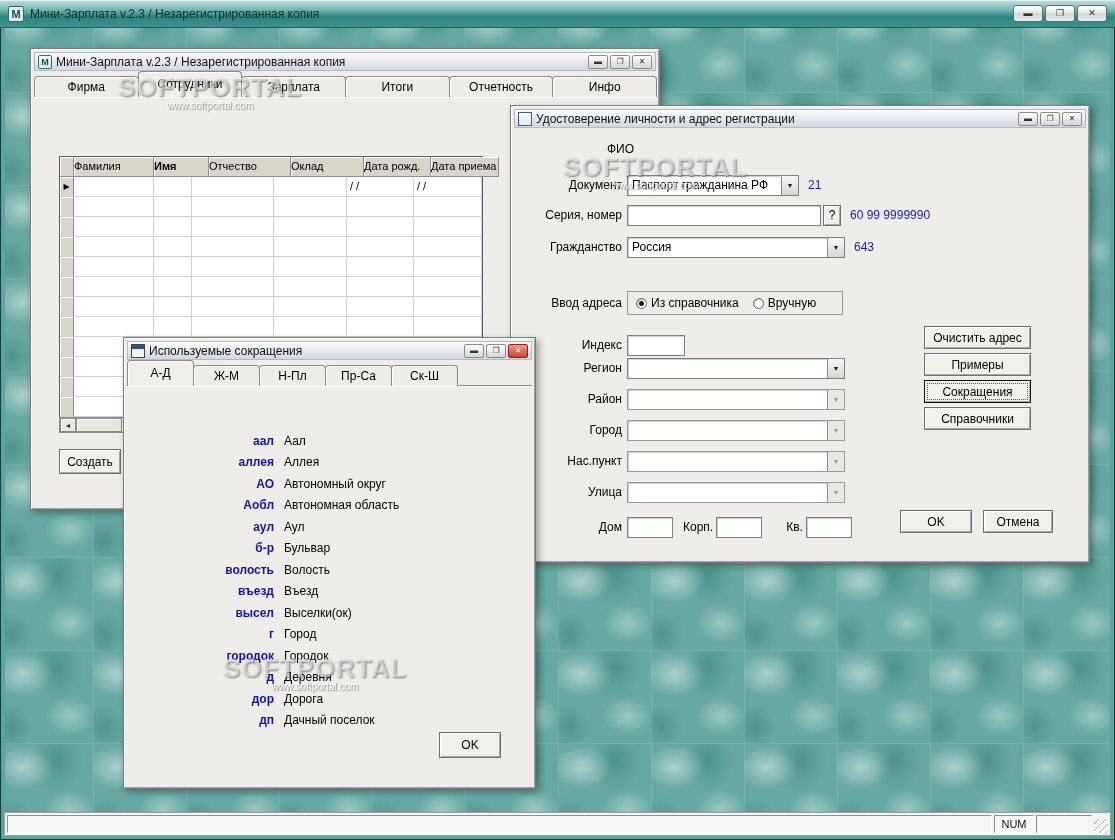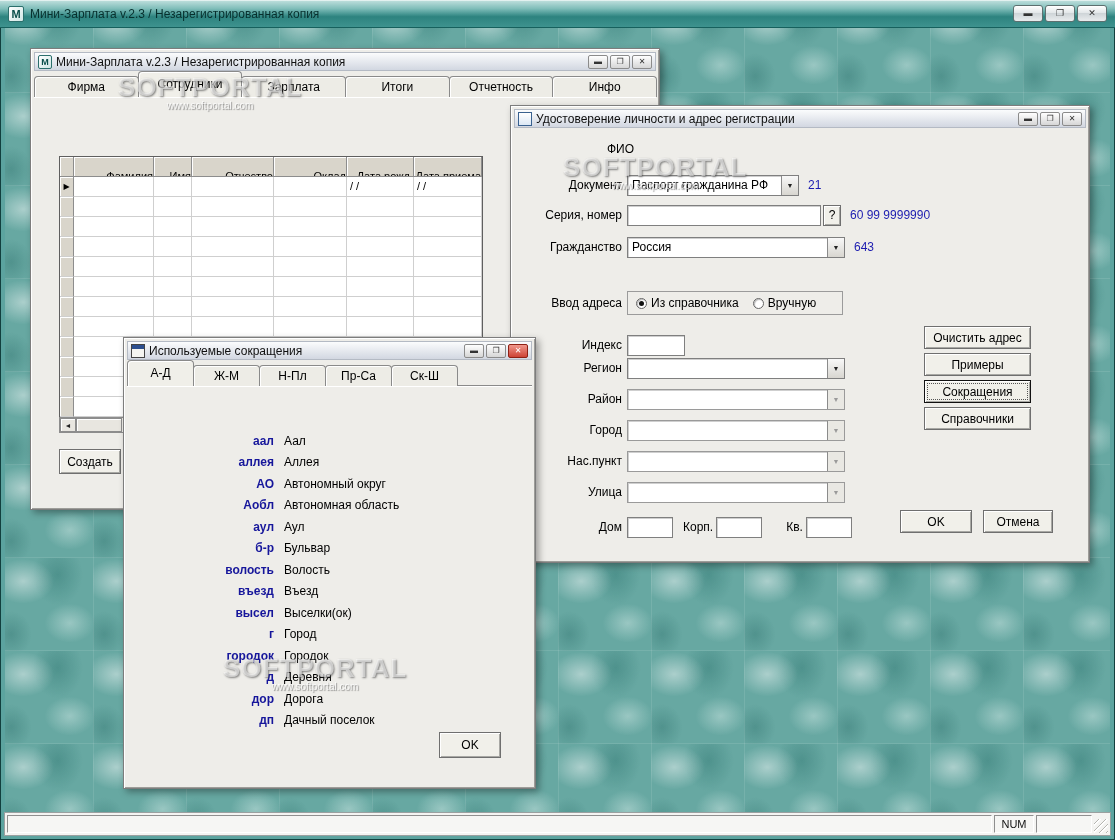--- a/index.html
+++ b/index.html
@@ -95,21 +95,21 @@
   .tabpage {
     position:absolute; left:0; right:0; top:25px; bottom:0;
     background:#eeede9; border-top:1px solid #8a8a8a; box-shadow: inset 0 1px 0 #fff;
   }
 
   
   .grid { position:absolute; left:25px; top:59px; width:424px; border:1px solid #5f5f5f; background:#fff; }
   .grow { display:flex; }
   .th, .td { height:20px; font-size:11px; overflow:hidden; white-space:nowrap; flex:0 0 auto; }
   .th { background:#d9d5cb; border-right:1px solid #8d8d8d; border-bottom:1px solid #8d8d8d;
-        box-shadow: inset 1px 1px 0 #fff; text-align:right; padding-top:13px; }
+        box-shadow: inset 1px 1px 0 #fff; text-align:left; padding-top:3px; }
   .td { background:#fff; border-right:1px solid #cfcfcf; border-bottom:1px solid #cfcfcf; padding:3px 3px 0; }
   .td.sel { background:#d9d5cb; border-right:1px solid #8d8d8d; box-shadow: inset 1px 1px 0 #fff; padding:0; }
   .td.sel.marker { font-size:8px; text-align:center; padding-top:5px; }
 
   .hscroll { position:absolute; left:25px; top:320px; width:424px; height:16px;
              background:#efede8; border:1px solid #8d8d8d; display:flex; }
   .sb-btn { width:16px; height:100%; background:#e8e6e0; border:1px solid #8d8d8d;
             box-shadow: inset 1px 1px 0 #fff; display:flex; align-items:center; justify-content:center;
             font-size:7px; color:#222; }
   .sb-thumb { width:46px; height:100%; background:#e8e6e0; border:1px solid #8d8d8d; box-shadow: inset 1px 1px 0 #fff; }
@@ -198,21 +198,21 @@
           <div class="tab">Зарплата</div>
           <div class="tab">Итоги</div>
           <div class="tab">Отчетность</div>
           <div class="tab">Инфо</div>
         </div>
       <div class="tabpage">
         <div class="grid">
             <div class="grow">
               <div class="th" style="width: 14px;"></div>
               <div class="th" style="width: 80px;">Фамилия</div>
-              <div class="th" style="width: 38px;">Имя</div>
+              <div class="th" style="width: 55px; font-weight: bold;">Имя</div>
               <div class="th" style="width: 82px;">Отчество</div>
               <div class="th" style="width: 73px;">Оклад</div>
               <div class="th" style="width: 67px;">Дата рожд.</div>
               <div class="th" style="width: 68px;">Дата приема</div>
             </div>
             <div class="grow">
               <div class="td sel marker" style="width: 14px;">▶</div>
               <div class="td" style="width: 80px;"></div>
               <div class="td" style="width: 38px;"></div>
               <div class="td" style="width: 82px;"></div>

